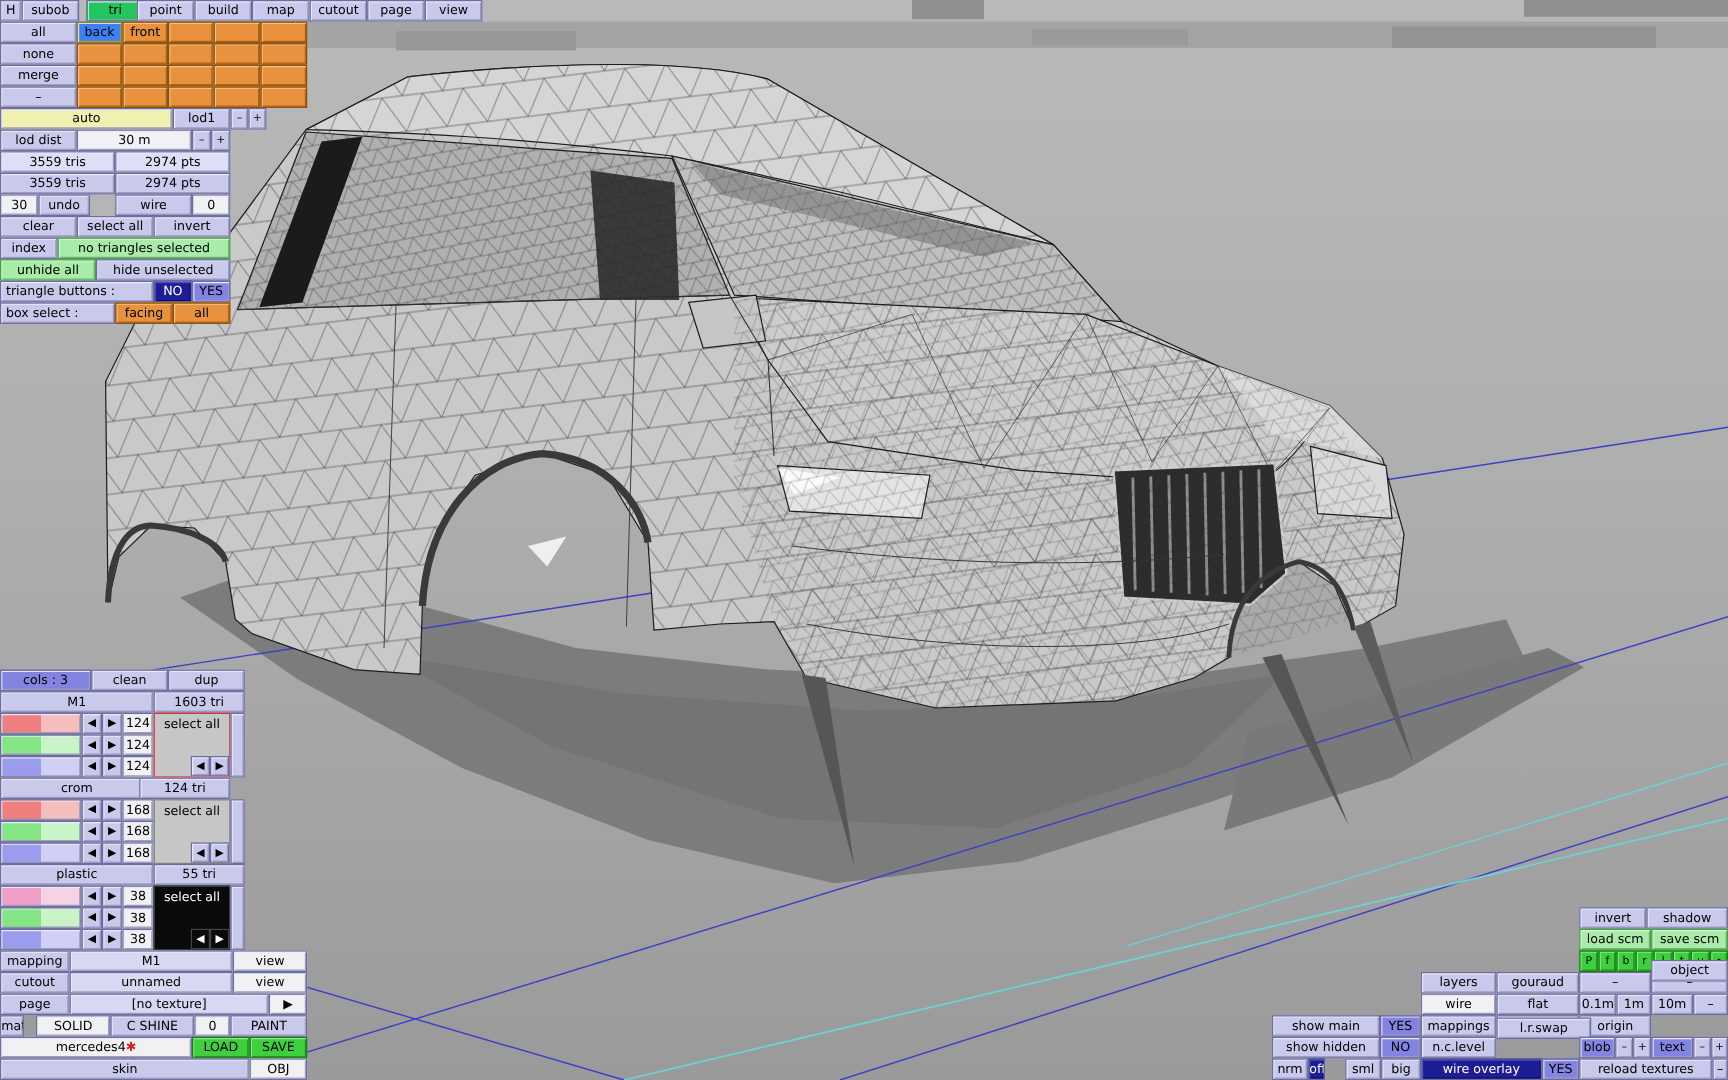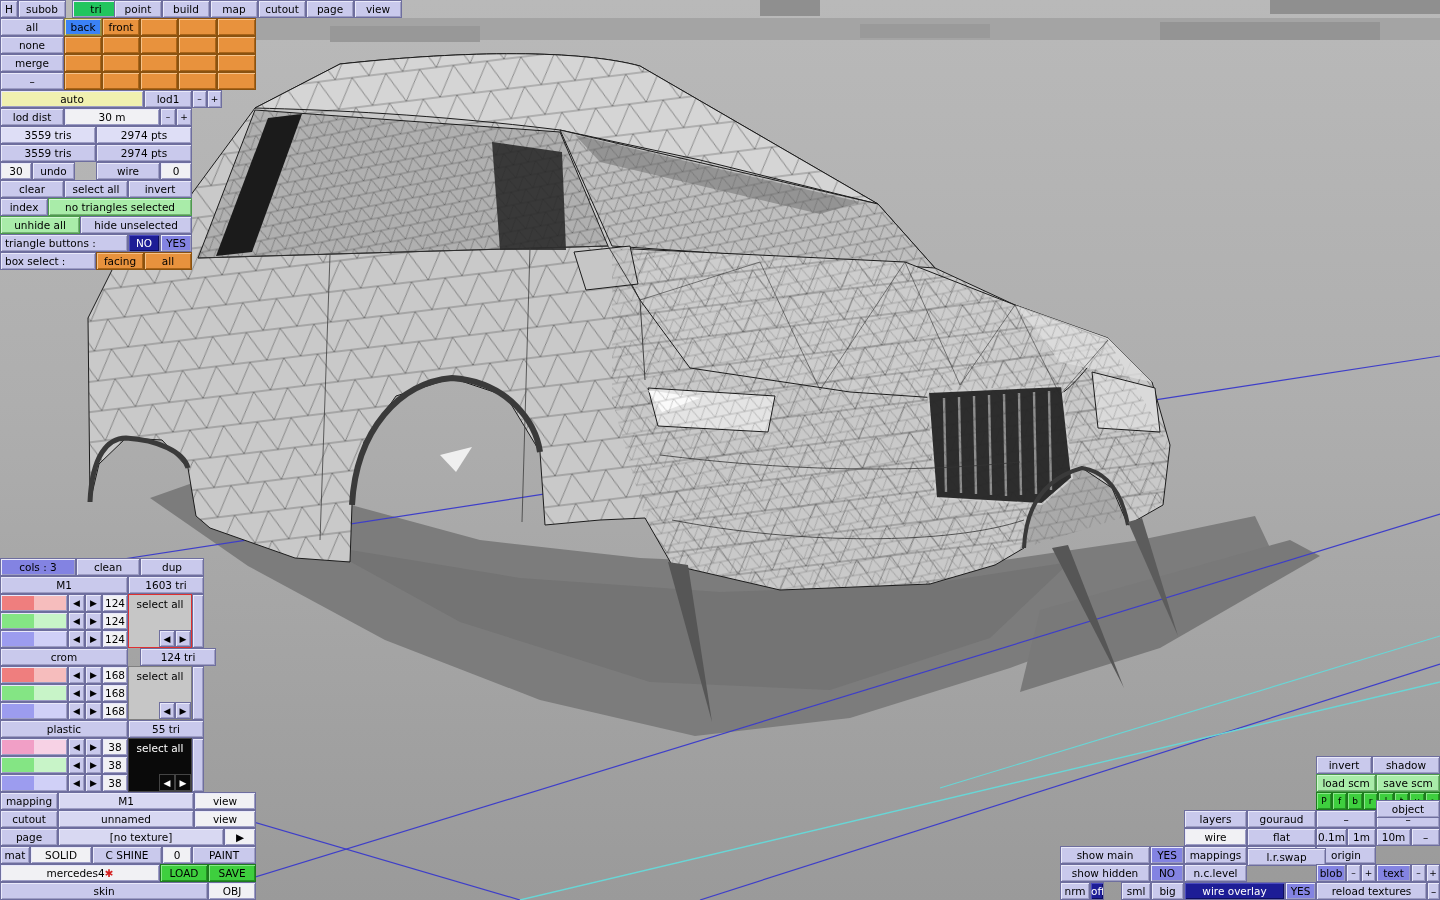--- a/index.html
+++ b/index.html
@@ -205,21 +205,21 @@
   <div class="bt swb" style="left:0;top:630px;width:68px"></div>
   <div class="bt tiny" style="left:68px;top:630px;width:17px">◀</div>
   <div class="bt tiny" style="left:85px;top:630px;width:17px">▶</div>
   <div class="bt wht" style="left:102px;top:630px;width:26px">124</div>
   <div class="bt selg sela" style="left:128px;top:594px;width:64px;height:54px">select all</div>
   <div class="bt tiny" style="left:159px;top:630px;width:16px;height:17px">◀</div>
   <div class="bt tiny" style="left:175px;top:630px;width:16px;height:17px">▶</div>
   <div class="bt" style="left:192px;top:594px;width:12px;height:54px"></div>
 
   <div class="bt" style="left:0;top:648px;width:128px">crom</div>
-  <div class="bt" style="left:140px;top:648px;width:76px">124 tri</div>
+  <div class="bt" style="left:116px;top:648px;width:76px">124 tri</div>
   <div class="bt swr" style="left:0;top:666px;width:68px"></div>
   <div class="bt tiny" style="left:68px;top:666px;width:17px">◀</div>
   <div class="bt tiny" style="left:85px;top:666px;width:17px">▶</div>
   <div class="bt wht" style="left:102px;top:666px;width:26px">168</div>
   <div class="bt swg" style="left:0;top:684px;width:68px"></div>
   <div class="bt tiny" style="left:68px;top:684px;width:17px">◀</div>
   <div class="bt tiny" style="left:85px;top:684px;width:17px">▶</div>
   <div class="bt wht" style="left:102px;top:684px;width:26px">168</div>
   <div class="bt swb" style="left:0;top:702px;width:68px"></div>
   <div class="bt tiny" style="left:68px;top:702px;width:17px">◀</div>
@@ -251,21 +251,21 @@
 
   <div class="bt" style="left:0;top:792px;width:58px">mapping</div>
   <div class="bt fld" style="left:58px;top:792px;width:136px">M1</div>
   <div class="bt wht" style="left:194px;top:792px;width:62px">view</div>
   <div class="bt" style="left:0;top:810px;width:58px">cutout</div>
   <div class="bt fld" style="left:58px;top:810px;width:136px">unnamed</div>
   <div class="bt wht" style="left:194px;top:810px;width:62px">view</div>
   <div class="bt" style="left:0;top:828px;width:58px">page</div>
   <div class="bt fld" style="left:58px;top:828px;width:166px">[no texture]</div>
   <div class="bt wht" style="left:224px;top:828px;width:32px">▶</div>
-  <div class="bt" style="left:0;top:846px;width:30px">mat</div>
+  <div class="bt" style="left:0;top:846px;width:20px">mat</div>
   <div class="bt wht" style="left:30px;top:846px;width:62px">SOLID</div>
   <div class="bt" style="left:92px;top:846px;width:70px">C SHINE</div>
   <div class="bt wht" style="left:162px;top:846px;width:30px">0</div>
   <div class="bt" style="left:192px;top:846px;width:64px">PAINT</div>
   <div class="bt wht" style="left:0;top:864px;width:160px"><span>mercedes4</span><span class="star">✱</span></div>
   <div class="bt bgr" style="left:160px;top:864px;width:48px">LOAD</div>
   <div class="bt bgr" style="left:208px;top:864px;width:48px">SAVE</div>
   <div class="bt" style="left:0;top:882px;width:208px">skin</div>
   <div class="bt wht" style="left:208px;top:882px;width:48px">OBJ</div>
 

